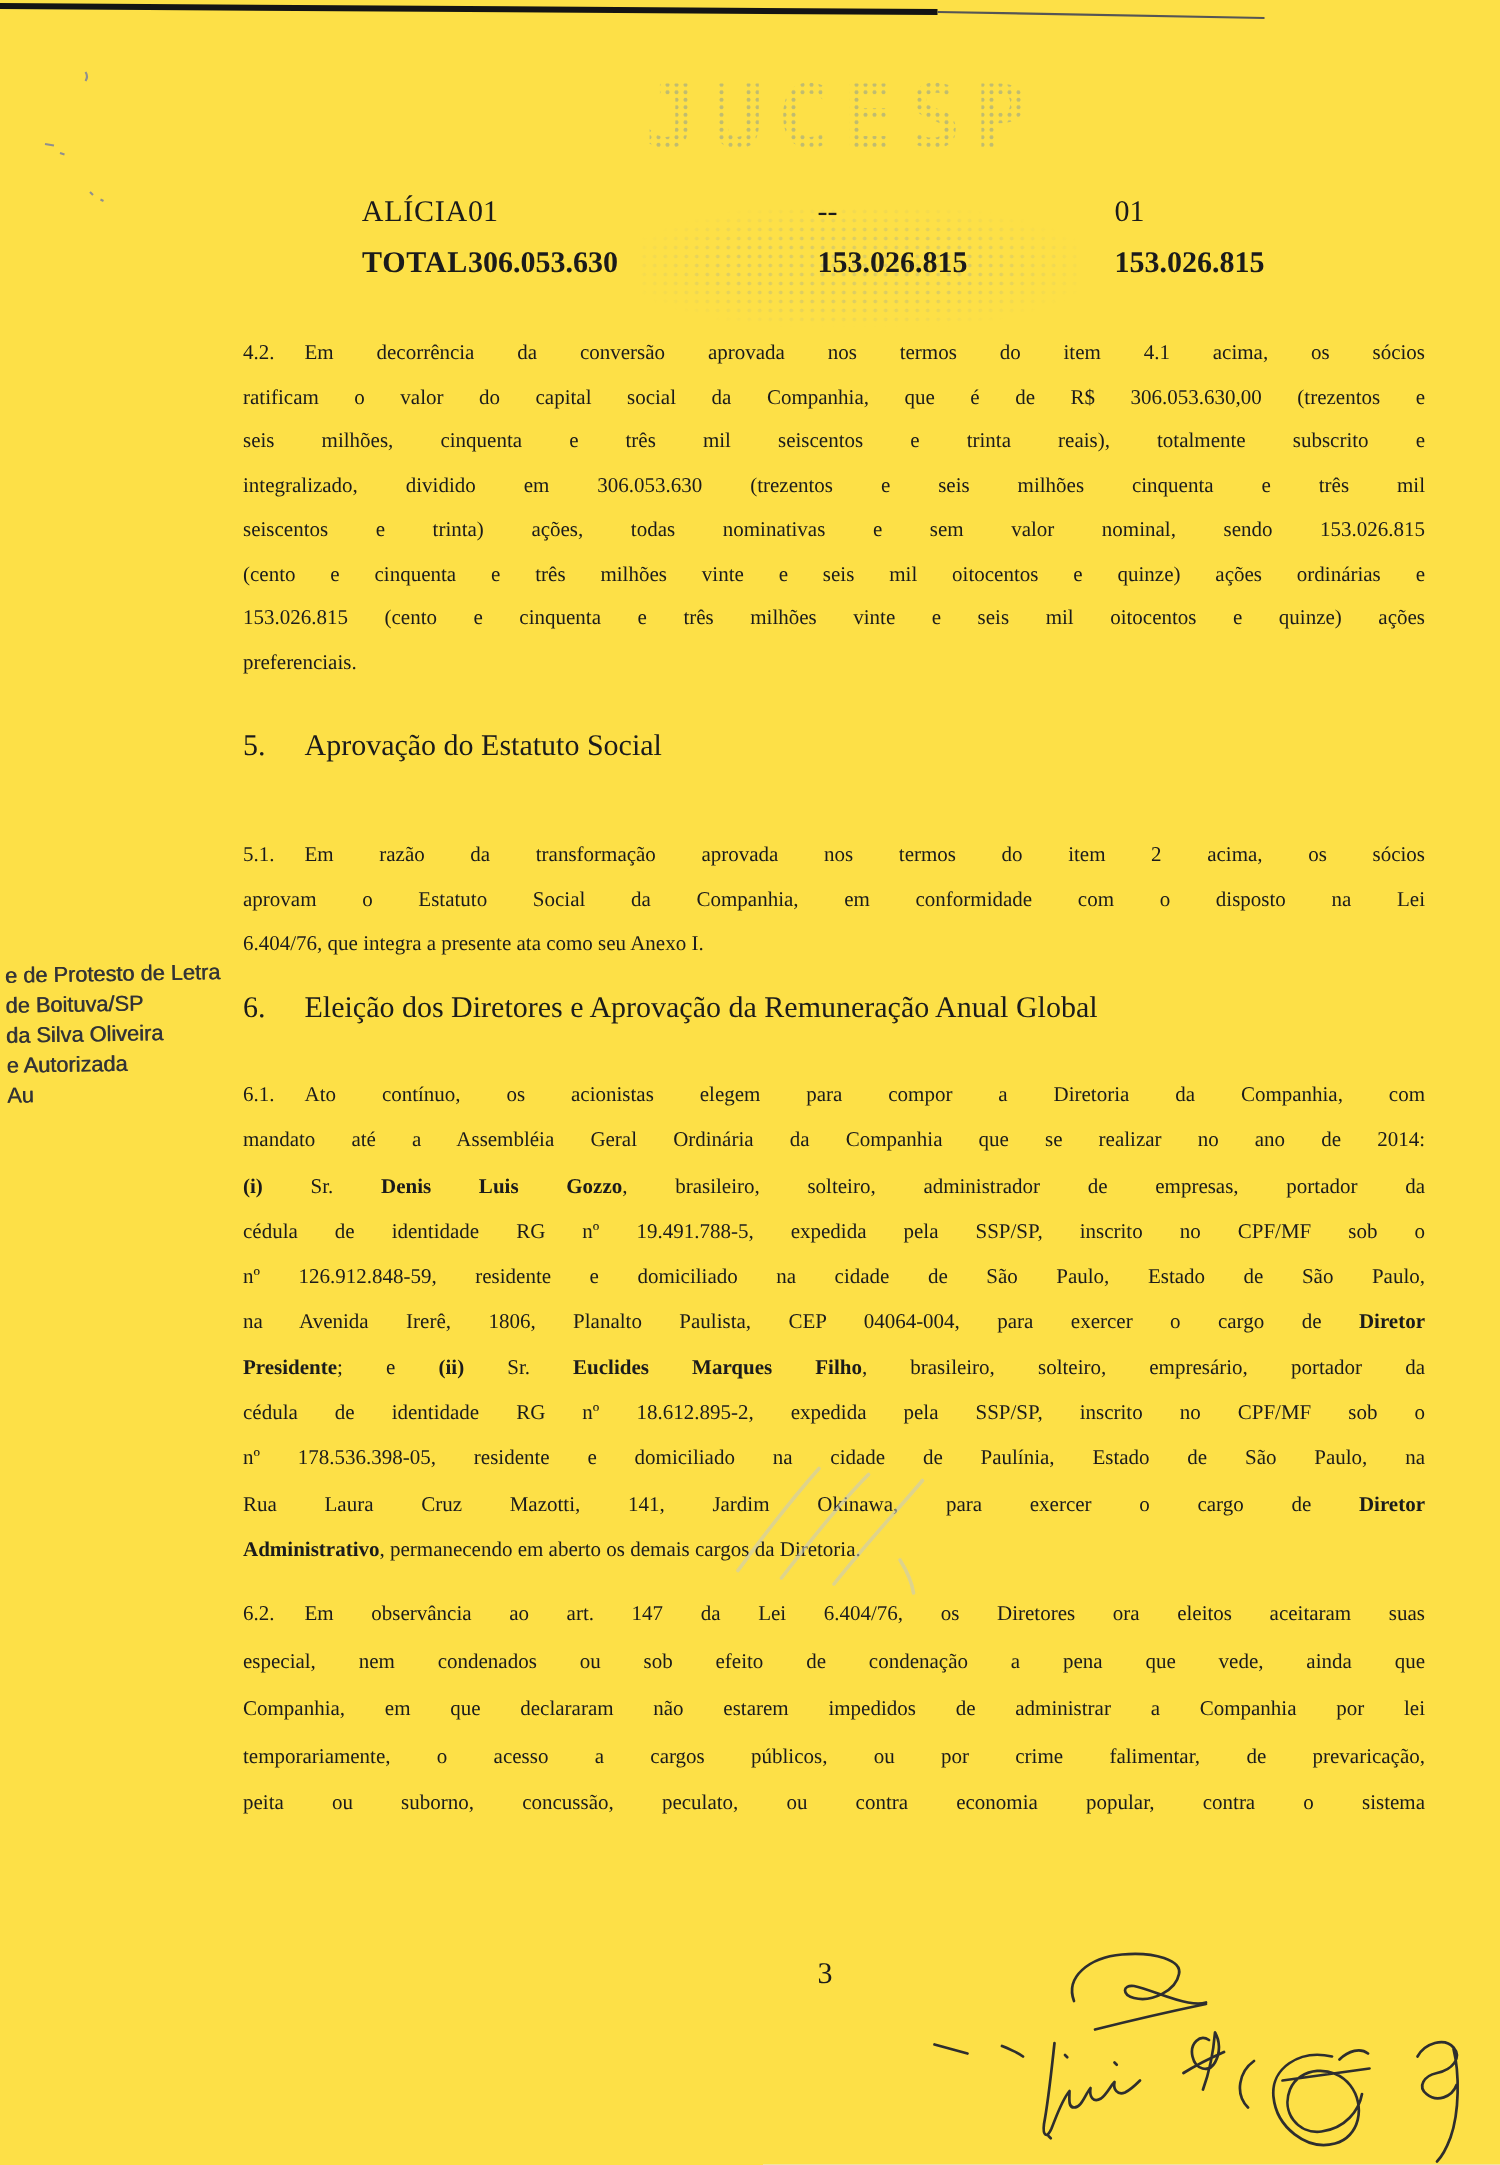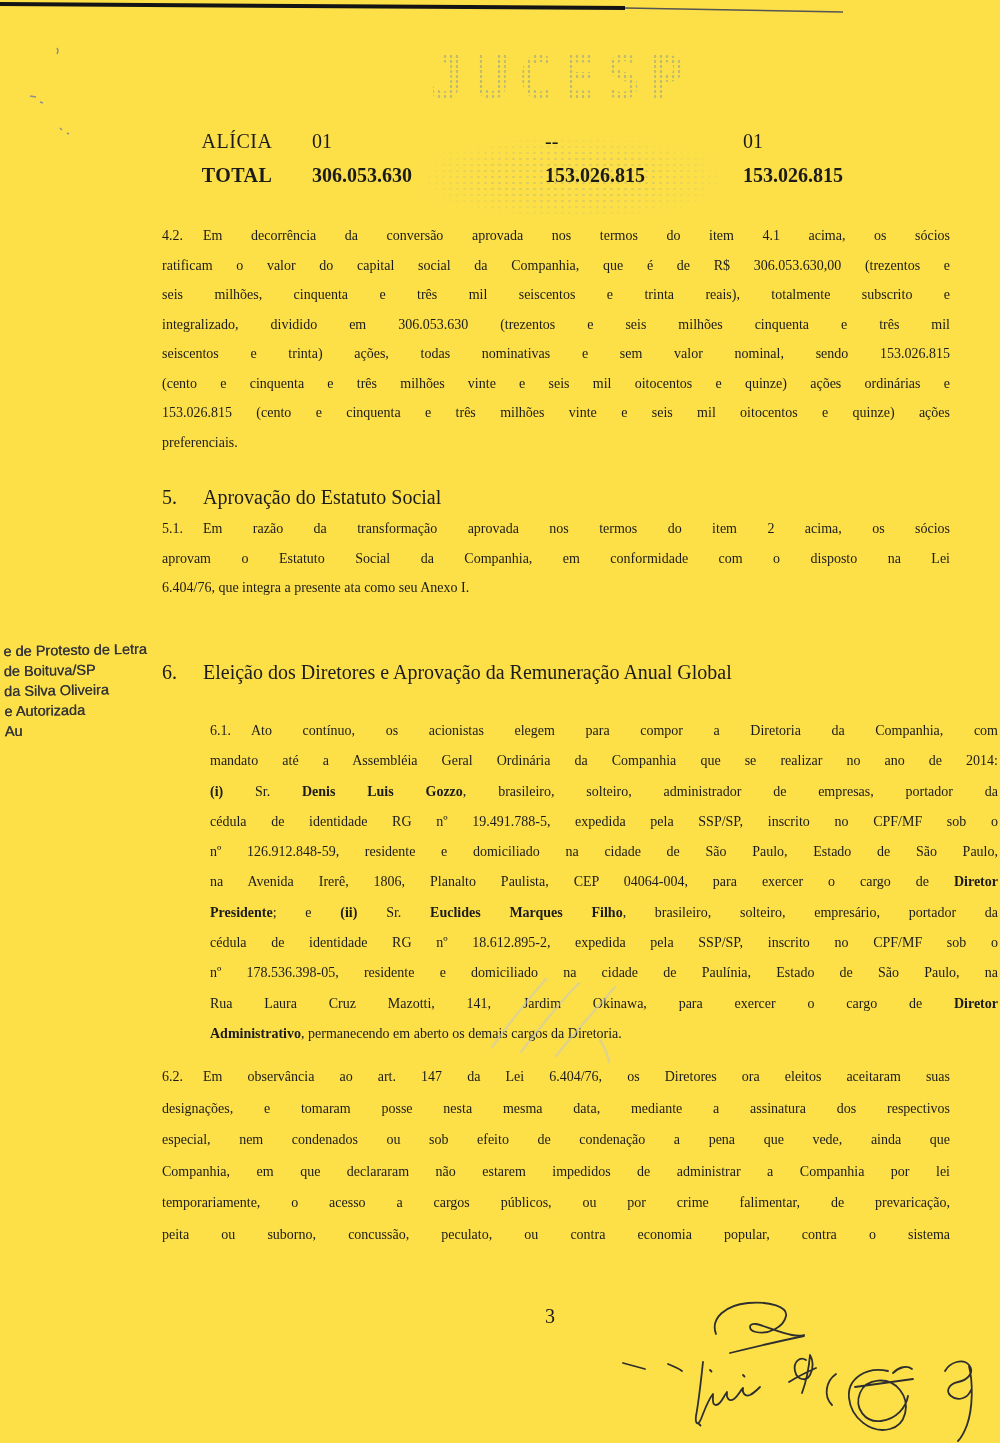--- a/index.html
+++ b/index.html
@@ -17,21 +17,21 @@
   
   .header-table { position: absolute; left: 162px; top: 130px; width: 778px; }
   .hrow {
     display: grid;
     grid-template-columns: 150px 233px 198px 197px;
     height: 34px;
     align-items: baseline;
     font-size: 20px;
   }
   .hrow .cell { text-align: left; }
-  .hrow .cell.label { text-align: center; letter-spacing: 0.5px; }
+  .hrow .cell.label { text-align: right; letter-spacing: 0.5px; }
   .hrow.boldrow { font-weight: bold; }
 
   
   .jucesp {
     position: absolute; left: 430px; top: 44px;
     font-family: "DejaVu Sans Mono", monospace;
     font-weight: bold; font-size: 58px; letter-spacing: 9px;
     color: transparent;
     background-image: radial-gradient(circle, #8fa092 1.1px, rgba(143,160,146,0) 1.6px);
     background-size: 6px 5px;
@@ -60,23 +60,23 @@
   }
 
   
   .para, .heading {
     position: absolute; left: 162px; width: 788px;
     font-size: 14px;
   }
   .heading { font-size: 20px; font-weight: normal; }
   #p42 { top: 221px; line-height: 29.5px; }
   #h5  { top: 486px; }
-  #p51 { top: 514px; line-height: 29.5px; }
+  #p51 { top: 556px; line-height: 29.5px; }
   #h6  { top: 661px; }
-  #p61 { top: 716px; line-height: 30.3px; margin-left: 48px; }
+  #p61 { top: 716px; line-height: 30.3px; }
   #p62 { top: 1061px; line-height: 31.6px; }
 
   .line { text-align: justify; text-align-last: justify; }
   .line.last { text-align-last: left; }
   .line .b { font-weight: bold; }
   .pnum { display: inline-block; width: 41px; }
   .hnum { display: inline-block; width: 41px; }
 
   .page-number {
     position: absolute; left: 520px; top: 1305px; width: 60px;
@@ -150,21 +150,20 @@
       <div class="line"><span>na Avenida Irerê, 1806, Planalto Paulista, CEP 04064-004, para exercer o cargo de </span><span class="b">Diretor</span></div>
       <div class="line"><span class="b">Presidente</span><span>; e </span><span class="b">(ii)</span><span> Sr. </span><span class="b">Euclides Marques Filho</span><span>, brasileiro, solteiro, empresário, portador da</span></div>
       <div class="line"><span>cédula de identidade RG nº 18.612.895-2, expedida pela SSP/SP, inscrito no CPF/MF sob o</span></div>
       <div class="line"><span>nº 178.536.398-05, residente e domiciliado na cidade de Paulínia, Estado de São Paulo, na</span></div>
       <div class="line"><span>Rua Laura Cruz Mazotti, 141, Jardim Okinawa, para exercer o cargo de </span><span class="b">Diretor</span></div>
       <div class="line last"><span class="b">Administrativo</span><span>, permanecendo em aberto os demais cargos da Diretoria.</span></div>
     </div>
 
   <div id="p62" class="para">
       <div class="line"><span class="pnum">6.2.</span><span>Em observância ao art. 147 da Lei 6.404/76, os Diretores ora eleitos aceitaram suas</span></div>
-      <div class="line"><span>designações, e tomaram posse nesta mesma data, mediante a assinatura dos respectivos</span></div>
       <div class="line"><span>especial, nem condenados ou sob efeito de condenação a pena que vede, ainda que</span></div>
       <div class="line"><span>Companhia, em que declararam não estarem impedidos de administrar a Companhia por lei</span></div>
       <div class="line"><span>temporariamente, o acesso a cargos públicos, ou por crime falimentar, de prevaricação,</span></div>
       <div class="line"><span>peita ou suborno, concussão, peculato, ou contra economia popular, contra o sistema</span></div>
     </div>
 
   <div class="page-number">3</div>
 
   <svg class="ink" width="1000" height="1443" viewBox="0 0 1000 1443">
 

